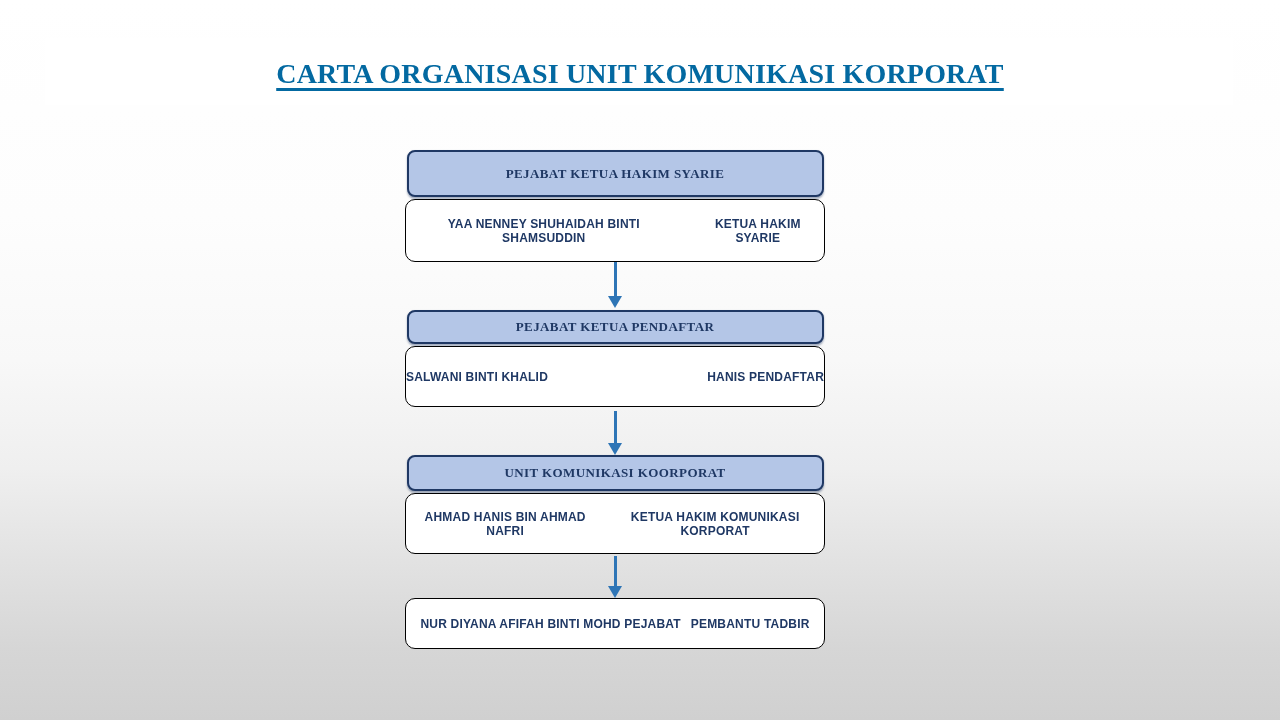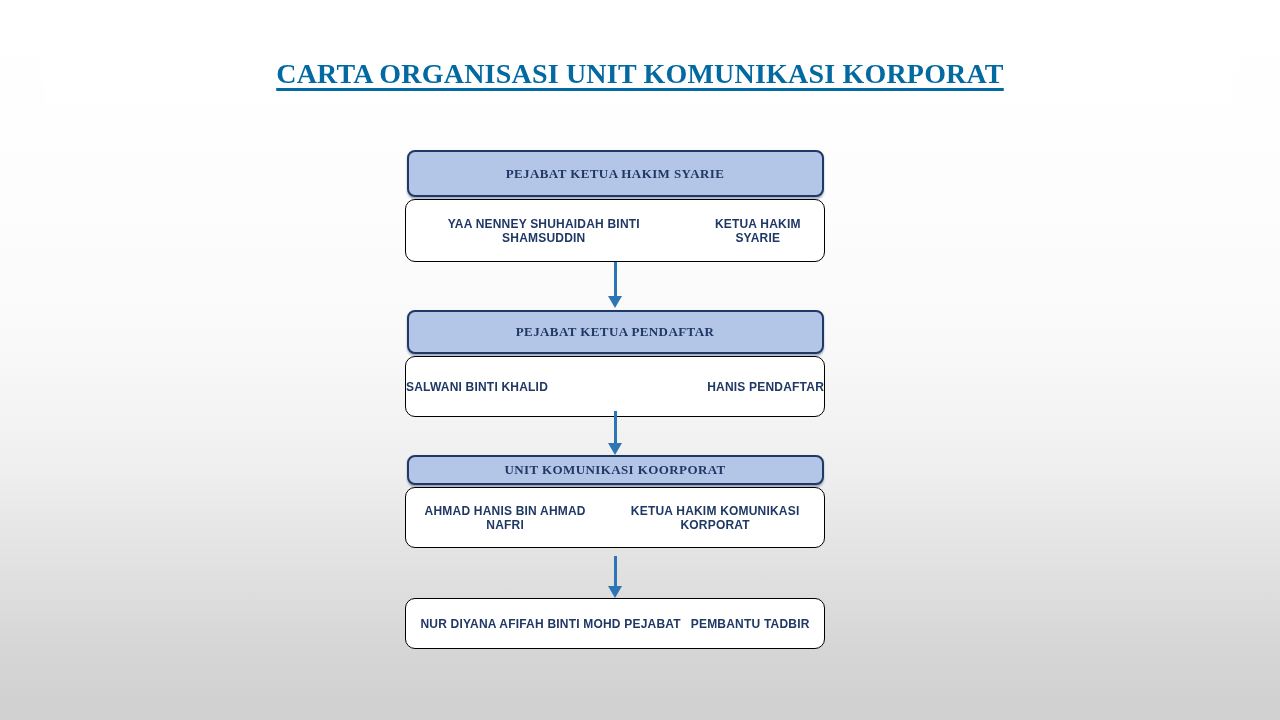--- a/index.html
+++ b/index.html
@@ -59,24 +59,24 @@
     font-weight: bold;
     font-size: 12px;
     letter-spacing: 0.2px;
     color: #1f3864;
     text-align: center;
   }
   #node-1 { top: 150px; }
   #node-1 .node-header { height: 47px; }
   #node-1 .node-body   { height: 63px; margin-top: 2px; }
   #node-2 { top: 310px; }
-  #node-2 .node-header { height: 44px; }
+  #node-2 .node-header { height: 34px; }
   #node-2 .node-body   { height: 61px; margin-top: 2px; justify-content: space-between; }
   #node-3 { top: 455px; }
-  #node-3 .node-header { height: 30px; justify-content: center; }
+  #node-3 .node-header { height: 36px; justify-content: center; }
   #node-3 .node-body   { height: 61px; margin-top: 2px; padding-left: 8px; }
   #node-4 { top: 598px; }
   #node-4 .node-body   { height: 51px; }
 
   .connector {
     position: absolute; left: 0; width: 420px;
     display: flex; flex-direction: column; align-items: center;
   }
   #connector-1 { top: 262px; height: 46px; }
   #connector-2 { top: 411px; height: 44px; }

